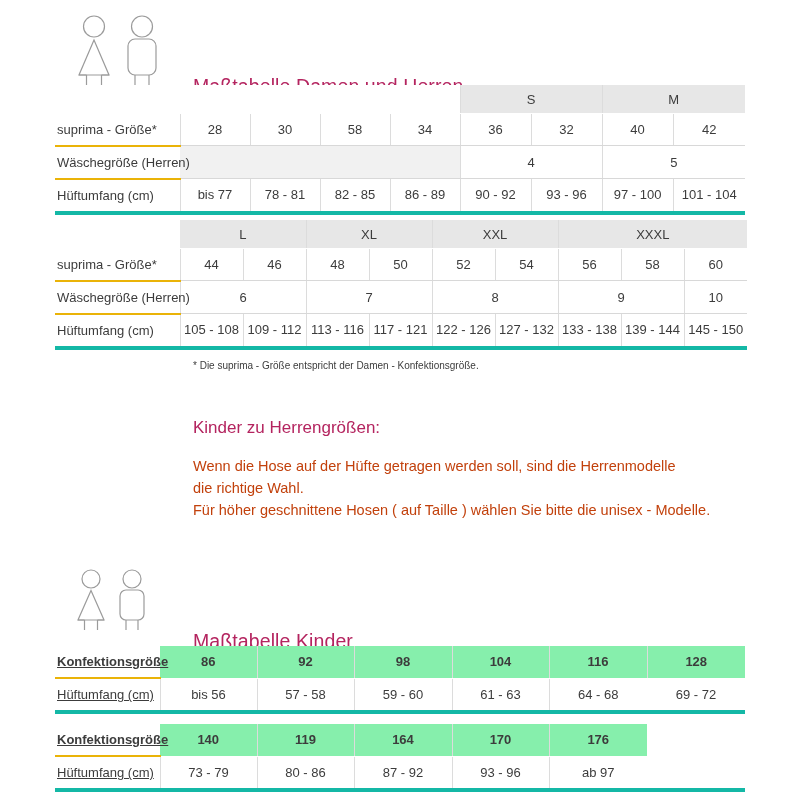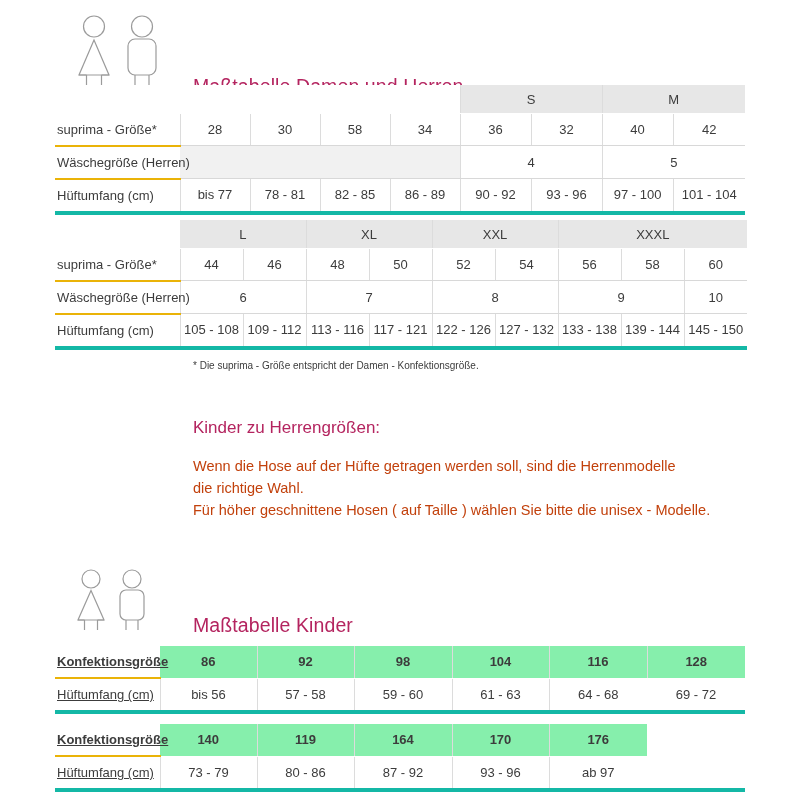--- a/index.html
+++ b/index.html
@@ -231,21 +231,21 @@
       <path d="M23 22.5 L10 52 L36 52 Z"></path>
       <path d="M16.5 52 L16.5 62 M29.5 52 L29.5 62"></path>
       <path d="M10 52 L16.5 52 M29.5 52 L36 52"></path>
 
       <circle cx="64" cy="11" r="9"></circle>
       <rect x="52" y="22" width="24" height="30" rx="6"></rect>
       <path d="M58 52 L58 62 M70 52 L70 62"></path>
     </svg>
   </div>
 
-  <div class="sec-title" style="left:193px;top:614px;">Maßtabelle Kinder</div>
+  <div class="sec-title" style="left:193px;top:630px;">Maßtabelle Kinder</div>
 
   <table class="tbl kid" id="tbl-kid-a" style="left:55px;top:646px;width:690px;">
     <colgroup>
       <col style="width:105px">
       <col style="width:97px">
         <col style="width:97px">
         <col style="width:98px">
       <col style="width:97px">
         <col style="width:98px">
         <col style="width:98px">

